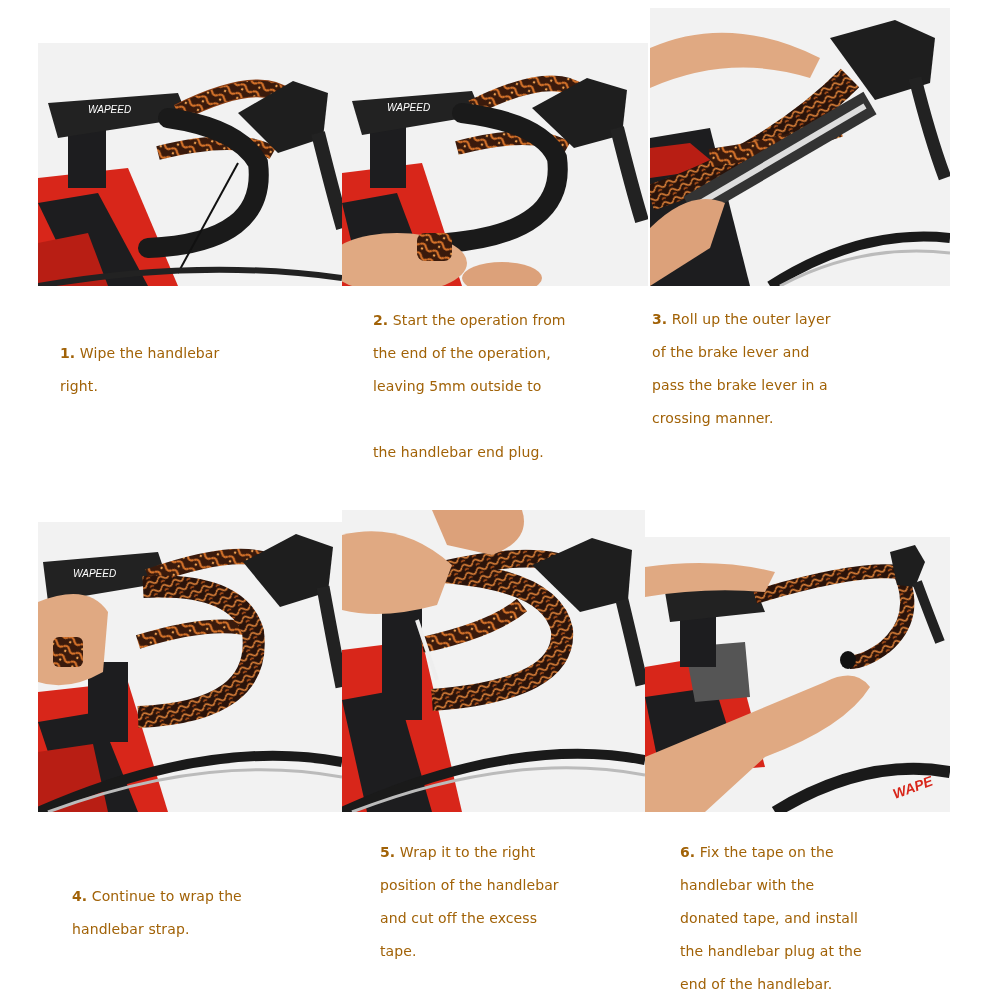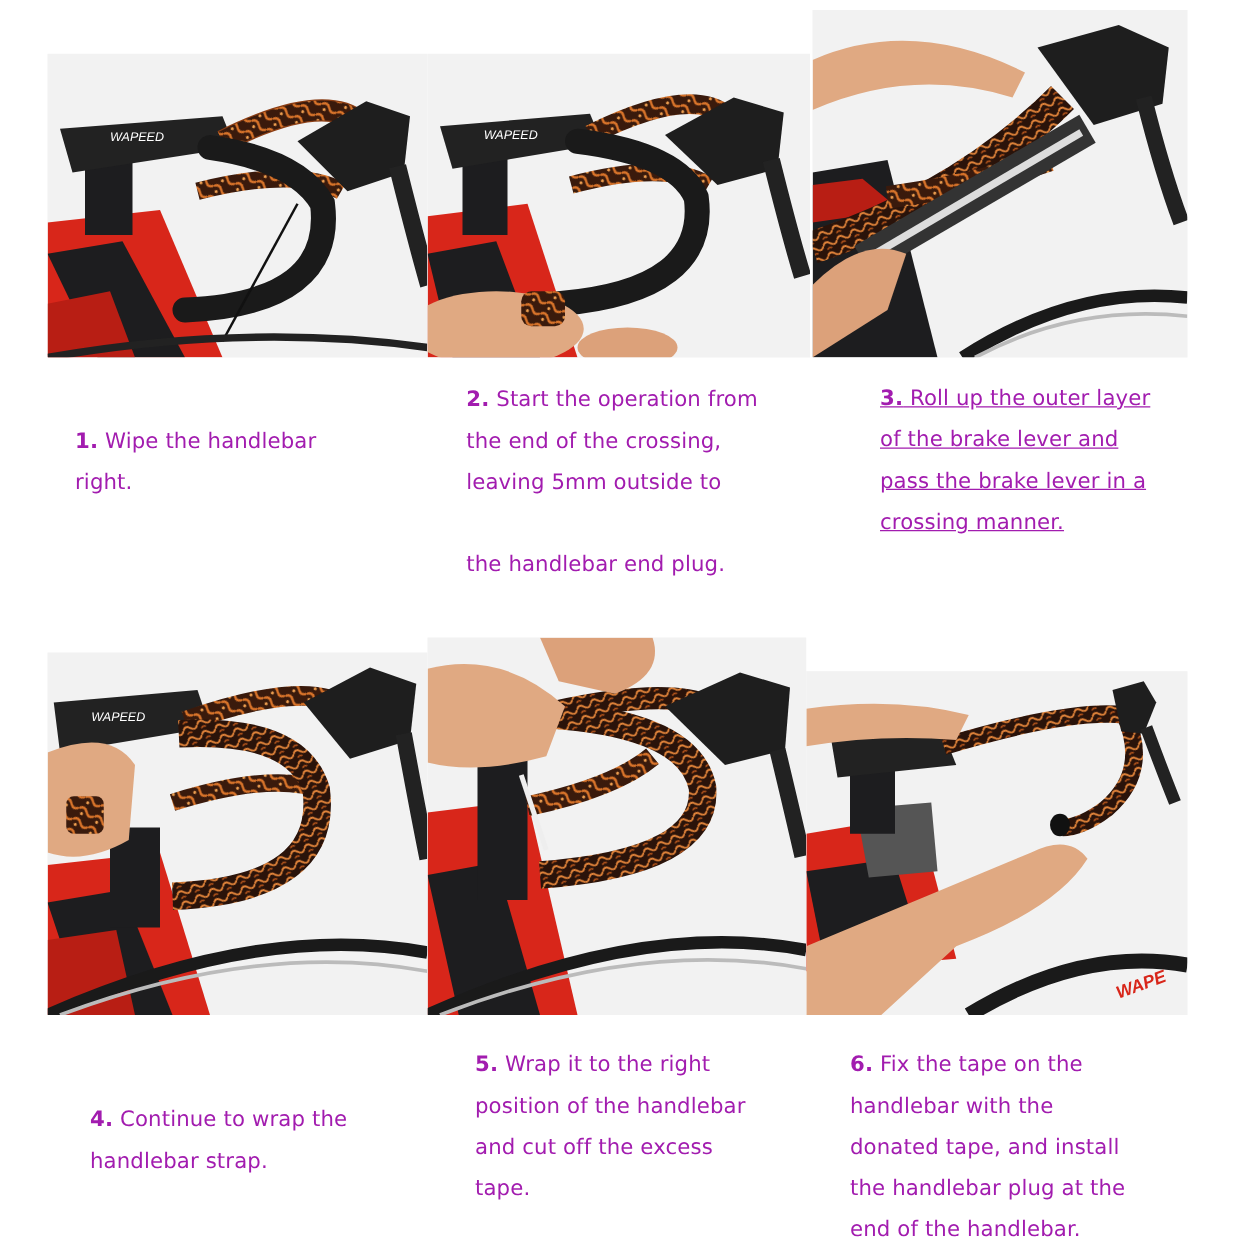--- a/index.html
+++ b/index.html
@@ -2,21 +2,21 @@
 <html><head>
 <meta charset="utf-8">
 <style>
   * { box-sizing: border-box; margin: 0; padding: 0; }
   html, body { width: 1000px; height: 1000px; background: #ffffff; overflow: hidden; }
   body { position: relative; font-family: "DejaVu Sans", "Liberation Sans", sans-serif; color: #1a1a1a; }
 
   .photo { position: absolute; overflow: hidden; background: #f1f1f1; }
   .photo svg { width: 100%; height: 100%; display: block; }
 
-  .caption { position: absolute; font-size: 17px; line-height: 33px; color: #a21caf; letter-spacing: 0.1px; }
+  .caption { position: absolute; font-size: 14px; line-height: 33px; color: #a16207; letter-spacing: 0.1px; }
   .caption .num { font-weight: bold; }
   .caption.center { text-align: left; }
 </style>
 </head>
 <body>
 
 <svg width="0" height="0" style="position:absolute">
   <defs>
     <pattern id="tape" width="14" height="10" patternUnits="userSpaceOnUse" patternTransform="rotate(30)">
       <rect width="14" height="10" fill="#3a1a0c"></rect>
@@ -150,27 +150,27 @@
 
 <div class="caption center" style="left:60px;top:337px;width:244px;">
   <span class="num">1.</span>
   <span>Wipe the handlebar</span><br>
   <span>right.</span>
 </div>
 
 <div class="caption" style="left:373px;top:304px;width:270px;">
   <span class="num">2.</span>
   <span>Start the operation from</span><br>
-  <span>the end of the crossing,</span><br>
+  <span>the end of the operation,</span><br>
   <span>leaving 5mm outside to</span><br>
   <br>
   <span>the handlebar end plug.</span>
 </div>
 
-<div class="caption" style="left:704px;top:303px;width:280px;text-decoration:underline;">
+<div class="caption" style="left:652px;top:303px;width:280px;">
   <span class="num">3.</span>
   <span>Roll up the outer layer</span><br>
   <span>of the brake lever and</span><br>
   <span>pass the brake lever in a</span><br>
   <span>crossing manner.</span>
 </div>
 
 <div class="caption center" style="left:72px;top:857px;width:240px;margin-top:23px;">
   <span class="num">4.</span>
   <span>Continue to wrap the</span><br>

